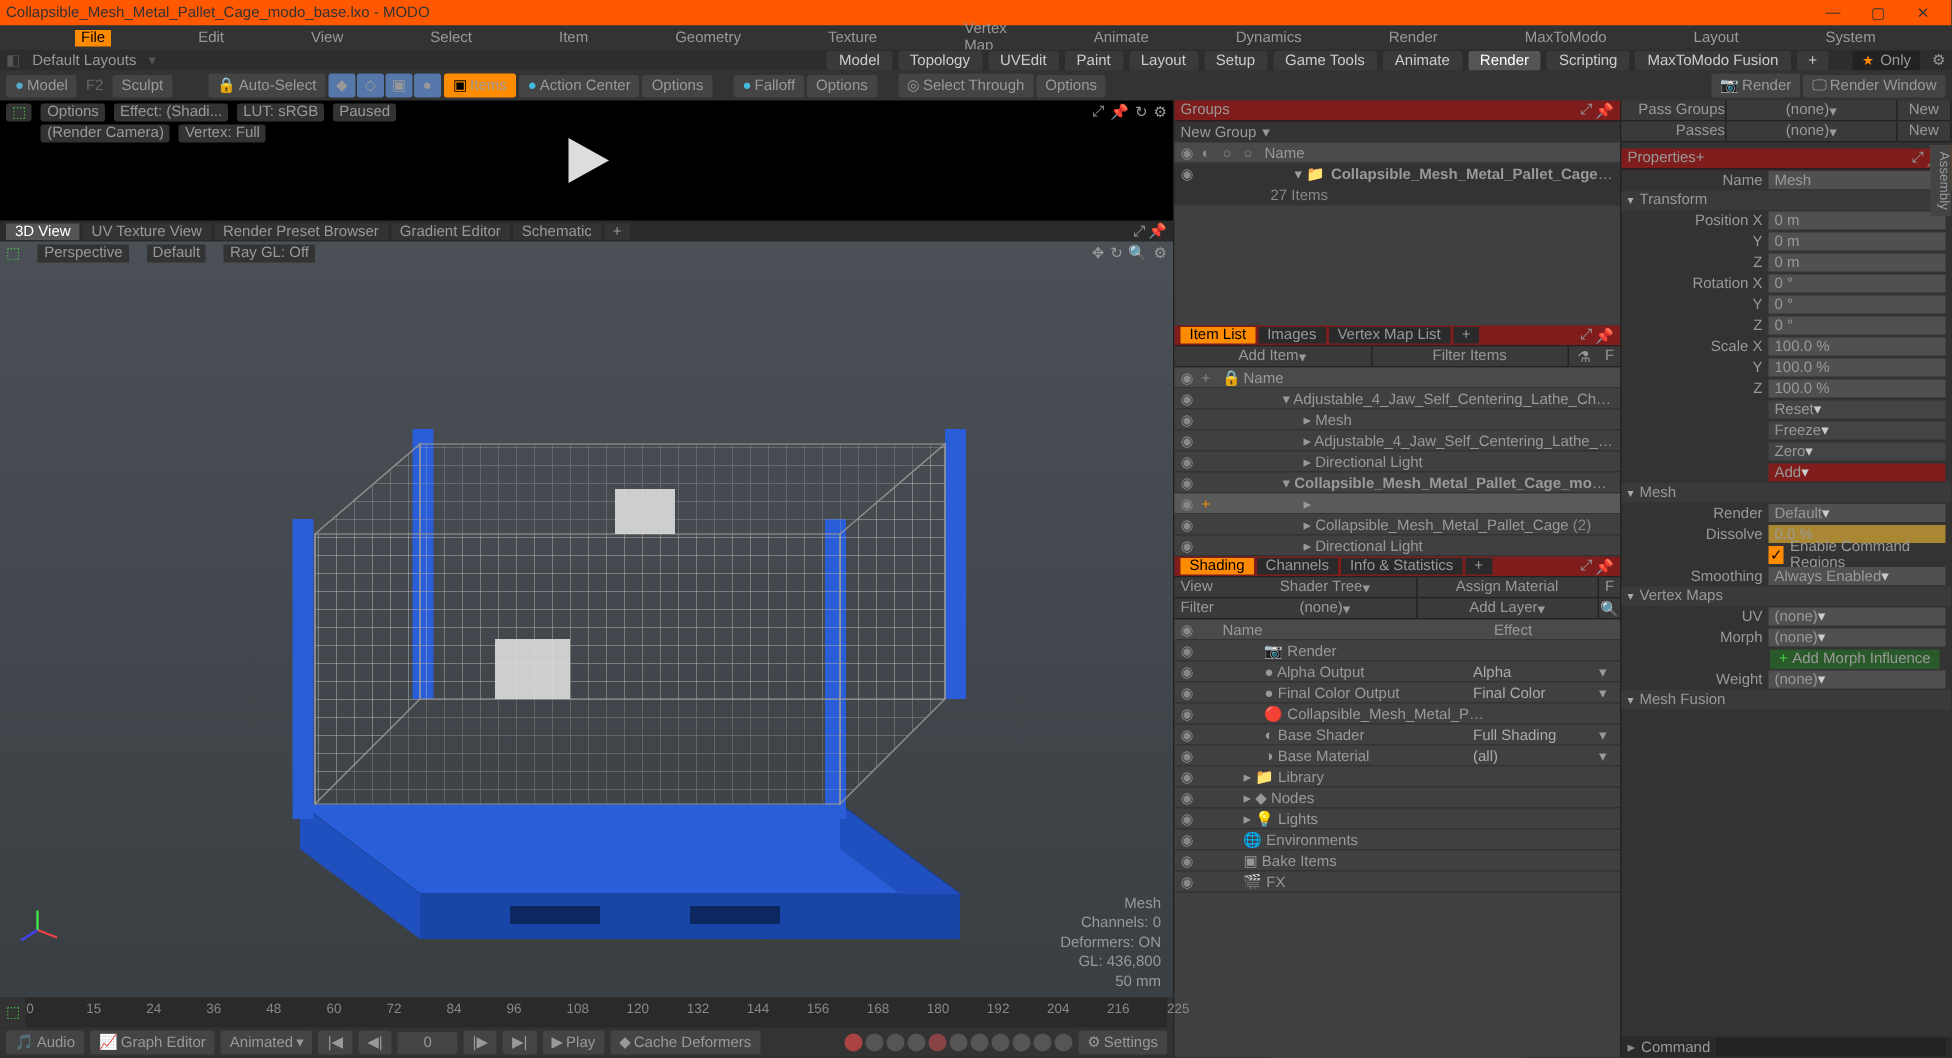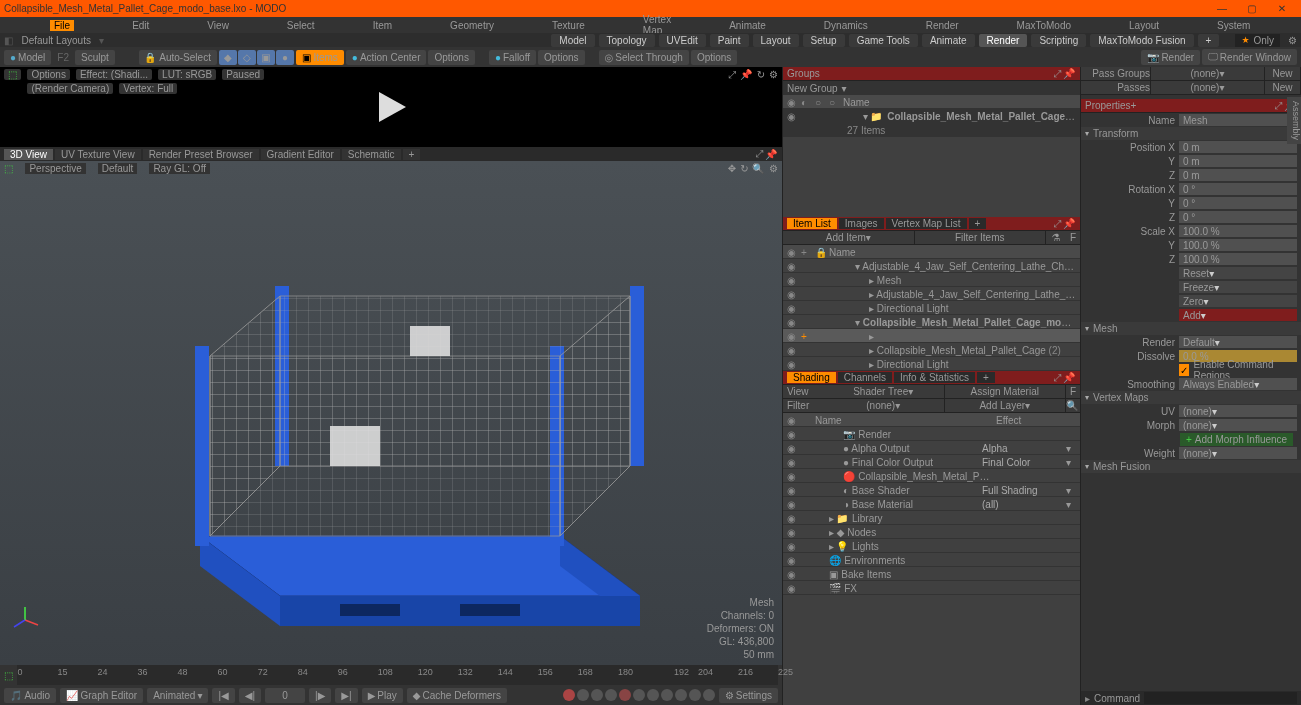--- a/index.html
+++ b/index.html
@@ -278,21 +278,21 @@
           <span class="tick" style="left: 31.5789%;">72</span>
           <span class="tick" style="left: 36.8421%;">84</span>
           <span class="tick" style="left: 42.1053%;">96</span>
           <span class="tick" style="left: 47.3684%;">108</span>
           <span class="tick" style="left: 52.6316%;">120</span>
           <span class="tick" style="left: 57.8947%;">132</span>
           <span class="tick" style="left: 63.1579%;">144</span>
           <span class="tick" style="left: 68.4211%;">156</span>
           <span class="tick" style="left: 73.6842%;">168</span>
           <span class="tick" style="left: 78.9474%;">180</span>
-          <span class="tick" style="left: 84.2105%; margin-left: 16px;">192</span>
+          <span class="tick" style="left: 84.2105%;">192</span>
           <span class="tick" style="left: 89.4737%;">204</span>
           <span class="tick" style="left: 94.7368%;">216</span>
           <span class="tick" style="left: 100%;">225</span>
         </div>
     </div>
     <div class="transport">
       <div class="tbtn">🎵 <span>Audio</span></div>
       <div class="tbtn">📈 <span>Graph Editor</span></div>
       <div class="tbtn"><span>Animated</span> ▾</div>
       <div class="tbtn">|◀</div>

